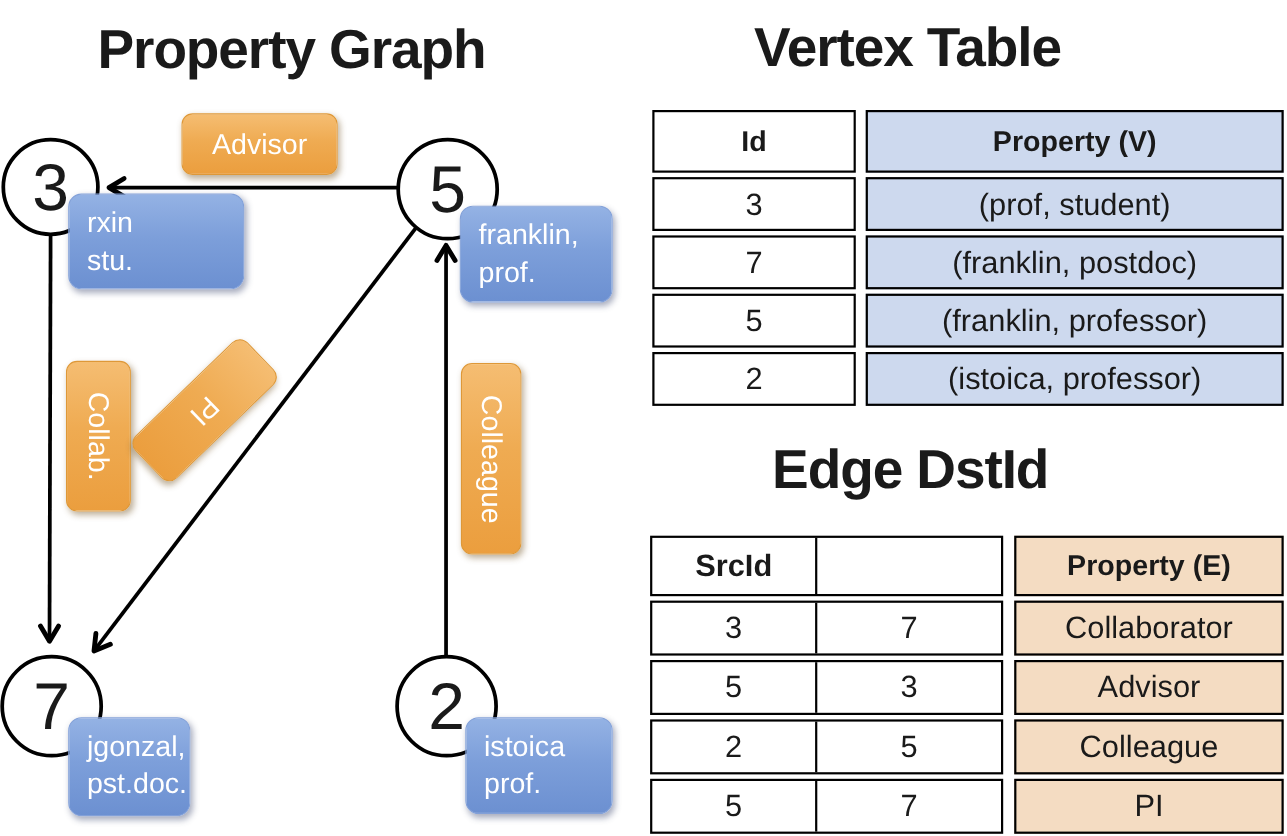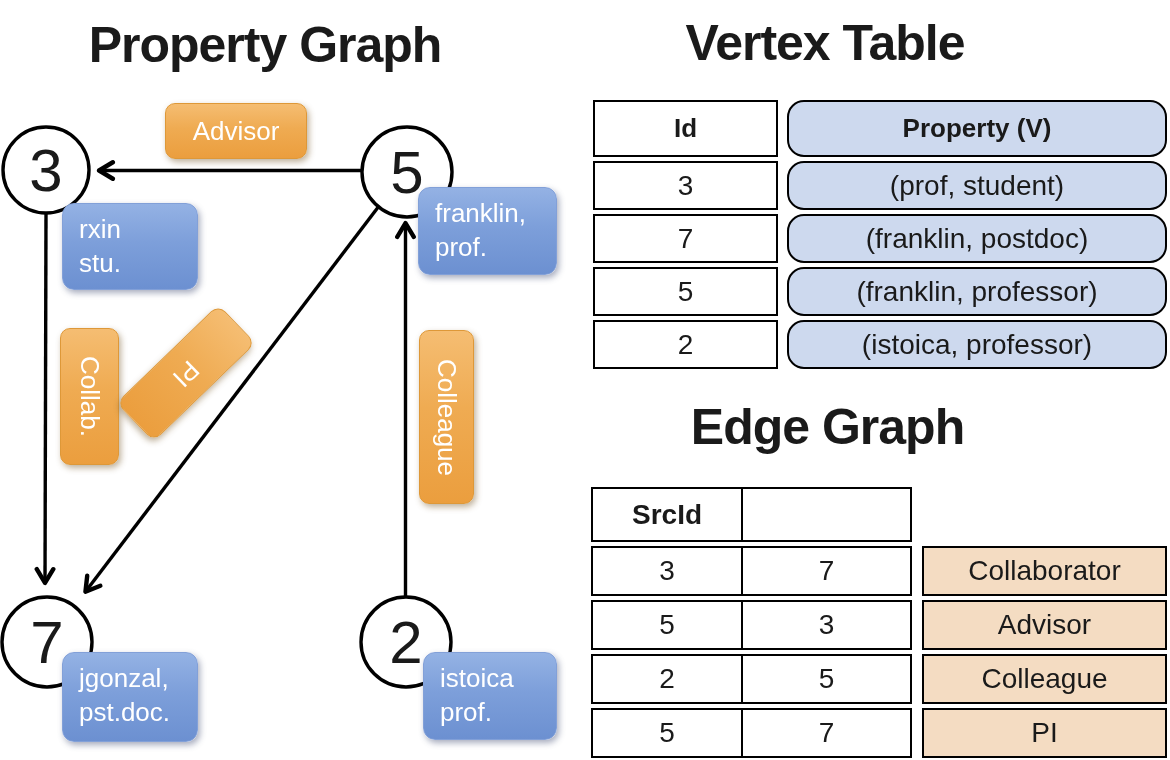--- a/index.html
+++ b/index.html
@@ -25,21 +25,21 @@
             box-shadow:2px 3px 6px rgba(60,70,110,.45);
             color:#fff;font-size:26px;line-height:34px;
             padding:8px 0 0 16px;box-sizing:border-box;}
 
   
   .trow{display:flex;margin-bottom:4px;}
   .cell{border:2px solid #000;box-sizing:border-box;background:#fff;
         display:flex;align-items:center;justify-content:center;
         font-size:28px;color:#1a1a1a;white-space:nowrap;}
   .th{font-weight:700;font-size:26px;}
-  .bluecell{background:#cdd9ee;border-radius:17px;}
+  .bluecell{background:#cdd9ee;}
   .tancell{background:#f4dcc2;}
   .h57{height:57px;} .h49{height:49px;} .h55{height:55px;} .h50{height:50px;}
   .w185{width:185px;} .w380{width:380px;margin-left:9px;}
   .idpair{display:flex;width:321px;border:2px solid #000;box-sizing:border-box;background:#fff;}
   .idpair .inner{flex:none;display:flex;align-items:center;justify-content:center;
                  font-size:28px;color:#1a1a1a;}
   .idpair .inner.src{width:148px;border-right:2px solid #000;}
   .idpair .inner.dst{width:167px;}
   .w245{width:245px;margin-left:10px;}
 </style>
@@ -80,31 +80,31 @@
 </div>
 
 <div class="abs edge-label" style="left:159px;top:302px;width:52px;height:140px;transform:rotate(46deg);">
   <span class="vtext">PI</span>
 </div>
 
 <div class="abs edge-label" style="left:419px;top:330px;width:53px;height:172px;">
   <span class="vtext">Colleague</span>
 </div>
 
-<div class="abs node-box" style="left:62px;top:203px;width:136px;height:87px;">
+<div class="abs node-box" style="left:62px;top:176px;width:160px;height:87px;">
   <div>rxin</div>
   <div>stu.</div>
 </div>
 
 <div class="abs node-box" style="left:418px;top:187px;width:139px;height:88px;">
   <div>franklin,</div>
   <div>prof.</div>
 </div>
 
-<div class="abs node-box" style="left:62px;top:652px;width:136px;height:90px;">
+<div class="abs node-box" style="left:62px;top:652px;width:111px;height:90px;">
   <div>jgonzal,</div>
   <div>pst.doc.</div>
 </div>
 
 <div class="abs node-box" style="left:423px;top:652px;width:134px;height:88px;">
   <div>istoica</div>
   <div>prof.</div>
 </div>
 
 <div class="abs big-title" style="left:560px;top:14px;width:530px;">Vertex Table</div>
@@ -125,27 +125,28 @@
   <div class="trow">
     <div class="cell h49 w185">5</div>
     <div class="cell h49 w380 bluecell">(franklin, professor)</div>
   </div>
   <div class="trow">
     <div class="cell h49 w185">2</div>
     <div class="cell h49 w380 bluecell">(istoica, professor)</div>
   </div>
 </div>
 
-<div class="abs big-title" style="left:560px;top:398px;width:535px;">Edge Graph</div>
+<div class="abs big-title" style="left:560px;top:398px;width:535px;">Edge DstId</div>
 
 <div class="abs" style="left:591px;top:487px;">
   <div class="trow">
     <div class="idpair h55">
       <div class="inner src th">SrcId</div>
     </div>
+    <div class="cell th h55 w245 tancell">Property (E)</div>
   </div>
   <div class="trow">
     <div class="idpair h50">
       <div class="inner src">3</div>
       <div class="inner dst">7</div>
     </div>
     <div class="cell h50 w245 tancell">Collaborator</div>
   </div>
   <div class="trow">
     <div class="idpair h50">

